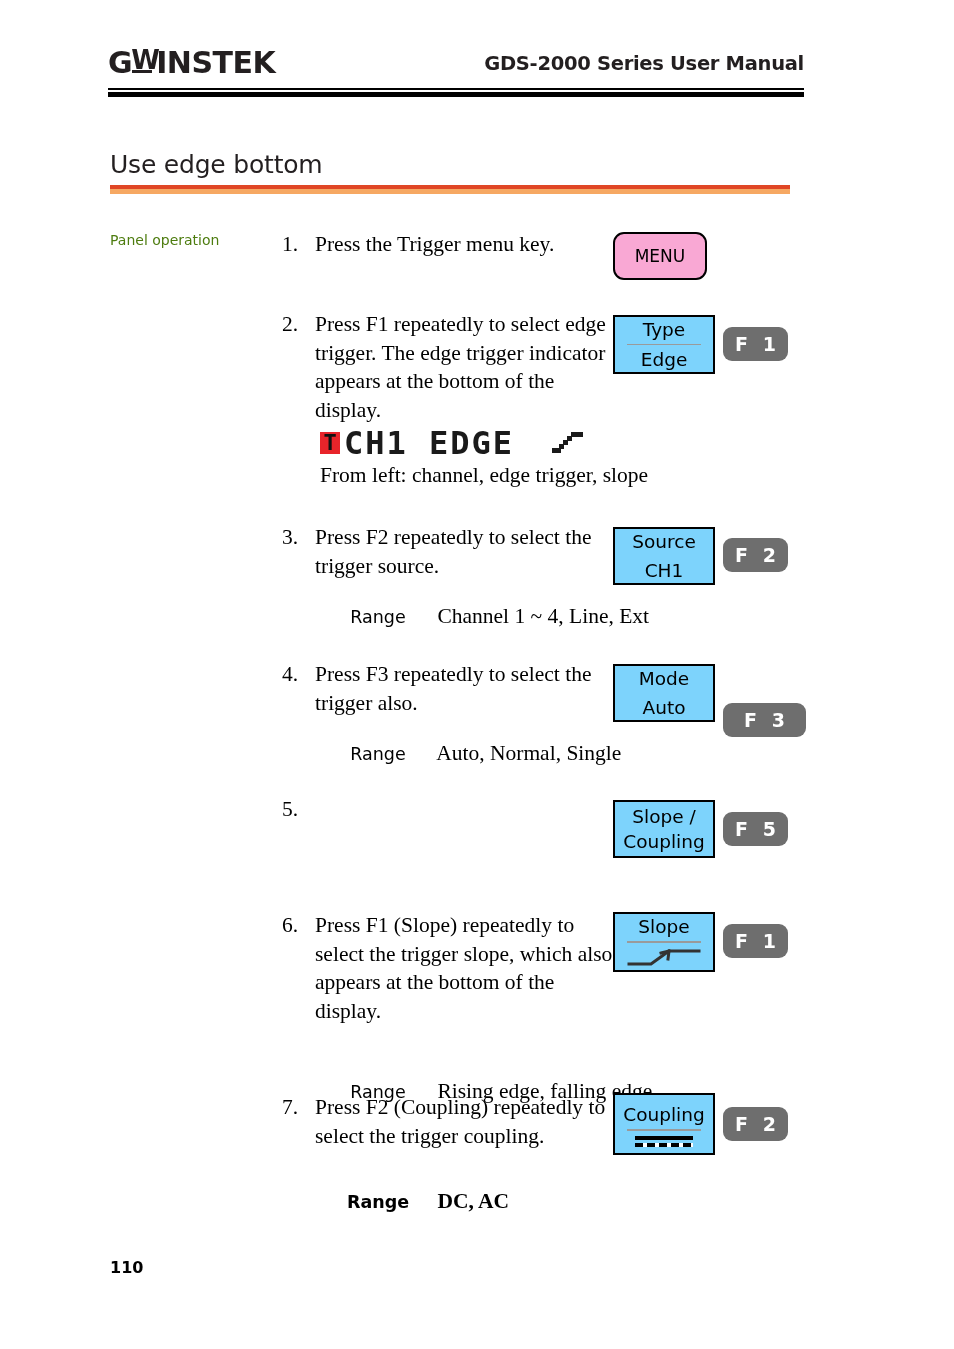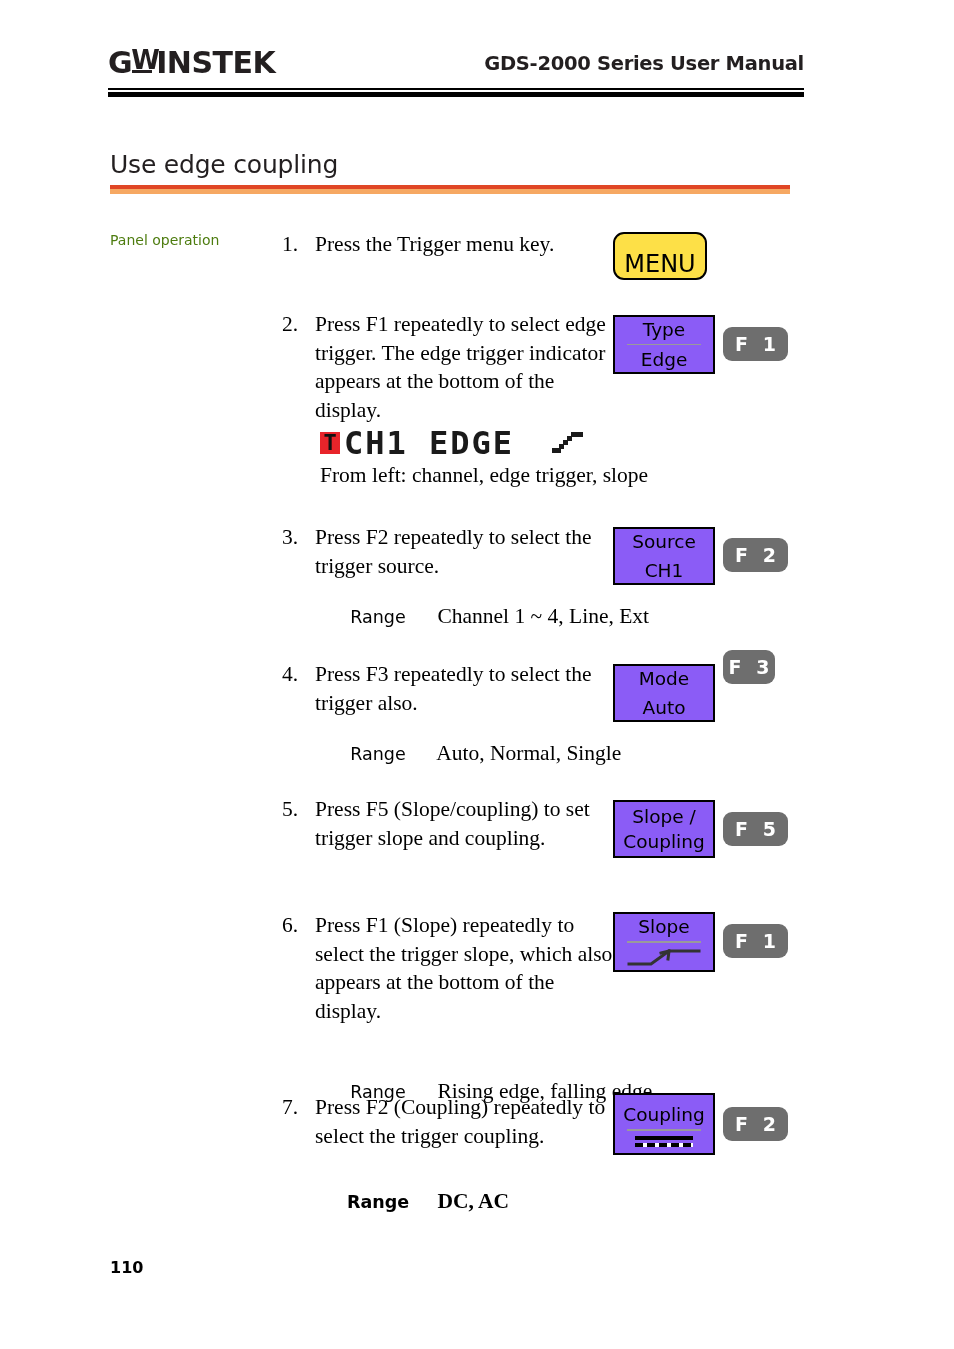--- a/index.html
+++ b/index.html
@@ -166,33 +166,33 @@
     font-family: "Liberation Serif", serif;
     font-size: 21.5px;
   }
 
   
   .menu-key {
     position: absolute;
     box-sizing: border-box;
     border: 2px solid #000;
     border-radius: 11px;
-    background: #fde047;
+    background: #f9a8d4;
     display: flex;
-    align-items: flex-end;
+    align-items: center;
     justify-content: center;
     font-family: "DejaVu Sans", sans-serif;
-    font-size: 24px;
+    font-size: 17px;
     color: #000;
   }
   .soft-box {
     position: absolute;
     box-sizing: border-box;
     border: 2px solid #000;
-    background: #8b5cf6;
+    background: #7dd3fc;
     display: flex;
     flex-direction: column;
     align-items: stretch;
     justify-content: center;
   }
   .soft-box .sb-top,
   .soft-box .sb-bot {
     font-family: "DejaVu Sans", sans-serif;
     font-size: 18.5px;
     color: #000;
@@ -320,21 +320,21 @@
       <span class="wbar"></span>
     </span>
     <span class="instek">INSTEK</span>
   </div>
   <div class="manual-title">GDS-2000 Series User Manual</div>
   <div class="hdr-rule-thin"></div>
   <div class="hdr-rule-thick"></div>
 </div>
 
 <div id="section-heading">
-  <div class="htext">Use edge coupling</div>
+  <div class="htext">Use edge bottom</div>
 </div>
 <div class="head-rule-dark"></div>
 <div class="head-rule-light"></div>
 
 <div class="side-label" style="top:232px">Panel operation</div>
 
 <div class="step" style="left:282px; top:230px; width:330px;">
   <span class="num">1.</span>
   <span class="txt">Press the Trigger menu key.</span>
 </div>
@@ -387,29 +387,28 @@
 
 <div class="step" style="left:282px; top:660px; width:330px;">
   <span class="num">4.</span>
   <span class="txt">Press F3 repeatedly to select the trigger also.</span>
 </div>
 <div class="soft-box" style="left:613px; top:664px; width:102px; height:58px;">
   <div class="sb-top">Mode</div>
   <div class="sb-div"></div>
   <div class="sb-bot">Auto</div>
 </div>
-<div class="fkey" style="left:723px; top:650px; width:52px; height:34px;">F 3</div>
+<div class="fkey" style="left:723px; top:703px; width:83px; height:34px;">F 3</div>
 <div class="range-row" style="left:324px; top:740px;">
   <span class="rlabel">Range</span>
   <span class="rvalue">Auto, Normal, Single</span>
 </div>
 
 <div class="step" style="left:282px; top:795px; width:340px;">
   <span class="num">5.</span>
-  <span class="txt">Press F5 (Slope/coupling) to set trigger slope and coupling.</span>
 </div>
 <div class="soft-box nodiv" style="left:613px; top:800px; width:102px; height:58px;">
   <div class="sb-top">Slope /</div>
 
   <div class="sb-bot">Coupling</div>
 </div>
 <div class="fkey" style="left:723px; top:812px; width:65px; height:34px;">F 5</div>
 
 <div class="step" style="left:282px; top:911px; width:330px;">
   <span class="num">6.</span>

